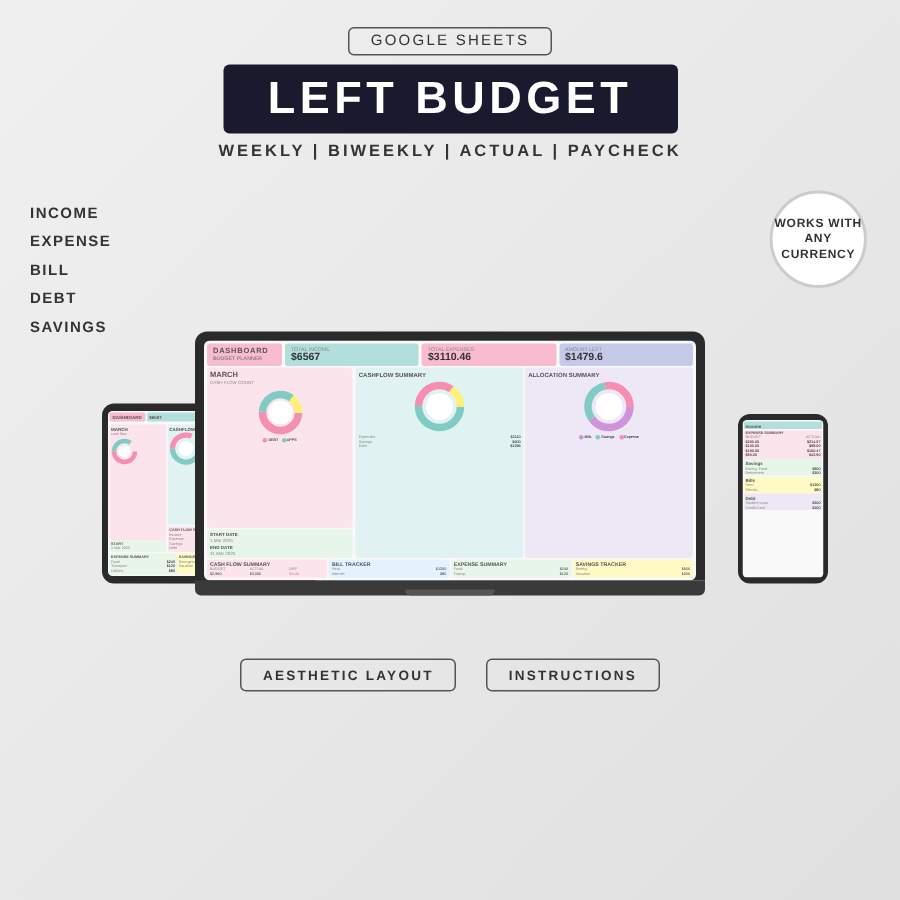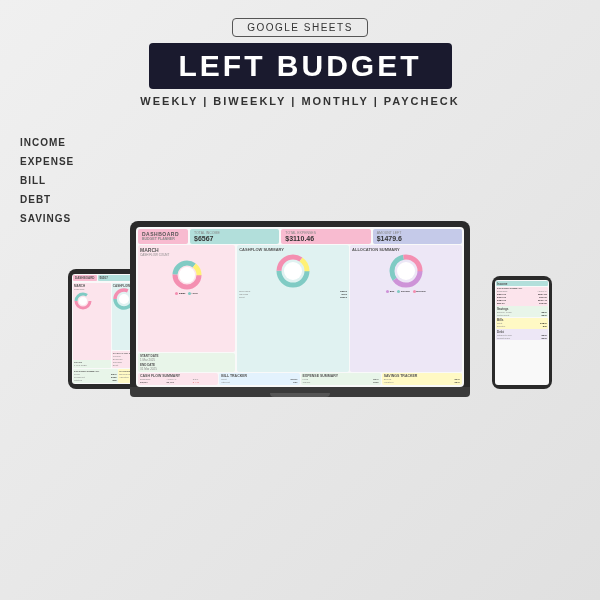--- a/index.html
+++ b/index.html
@@ -215,32 +215,37 @@
   </style>
 </head>
 <body>
 
 <div class="page-wrapper">
 
   <div class="google-sheets-badge">GOOGLE SHEETS</div>
 
   <div class="main-title">LEFT BUDGET</div>
 
-  <div class="subtitle">WEEKLY  |  BIWEEKLY  |  MONTHLY  |  PAYCHECK</div>
+  <div class="subtitle">WEEKLY  |  BIWEEKLY  |  ACTUAL  |  PAYCHECK</div>
 
   <div class="devices-section">
 
     <div class="sidebar-labels">
       <div class="sidebar-label">INCOME</div>
       <div class="sidebar-label">EXPENSE</div>
       <div class="sidebar-label">BILL</div>
       <div class="sidebar-label">DEBT</div>
       <div class="sidebar-label">SAVINGS</div>
     </div>
 
+    <div class="currency-badge">
+      <span>WORKS WITH</span>
+      <span>ANY</span>
+      <span>CURRENCY</span>
+    </div>
 
     <div class="tablet-wrapper">
       <div class="tablet-outer">
         <div class="tablet-screen">
 
           <div style="width:100%;height:100%;background:#f9f9f9;display:flex;flex-direction:column;padding:1px;gap:0.5px;">
             <div style="display:flex;gap:1px;margin-bottom:1px;">
               <div style="background:#f8bbd0;border-radius:1px;padding:1px 2px;font-size:3px;font-weight:bold;color:#555;flex:0 0 auto;">DASHBOARD</div>
               <div style="background:#b2dfdb;border-radius:1px;padding:1px 2px;font-size:3px;font-weight:bold;color:#555;flex:1;">$6507</div>
               <div style="background:#f8bbd0;border-radius:1px;padding:1px 2px;font-size:3px;font-weight:bold;color:#555;flex:1;">$3110.46</div>
@@ -592,15 +597,17 @@
                 </div>
             </div>
           </div>
         </div>
       </div>
     </div>
 
   </div>
 
   <div class="footer-badges">
+    <div class="footer-badge">AESTHETIC LAYOUT</div>
+    <div class="footer-badge">INSTRUCTIONS</div>
   </div>
 
 </div>
 
 </body></html>

